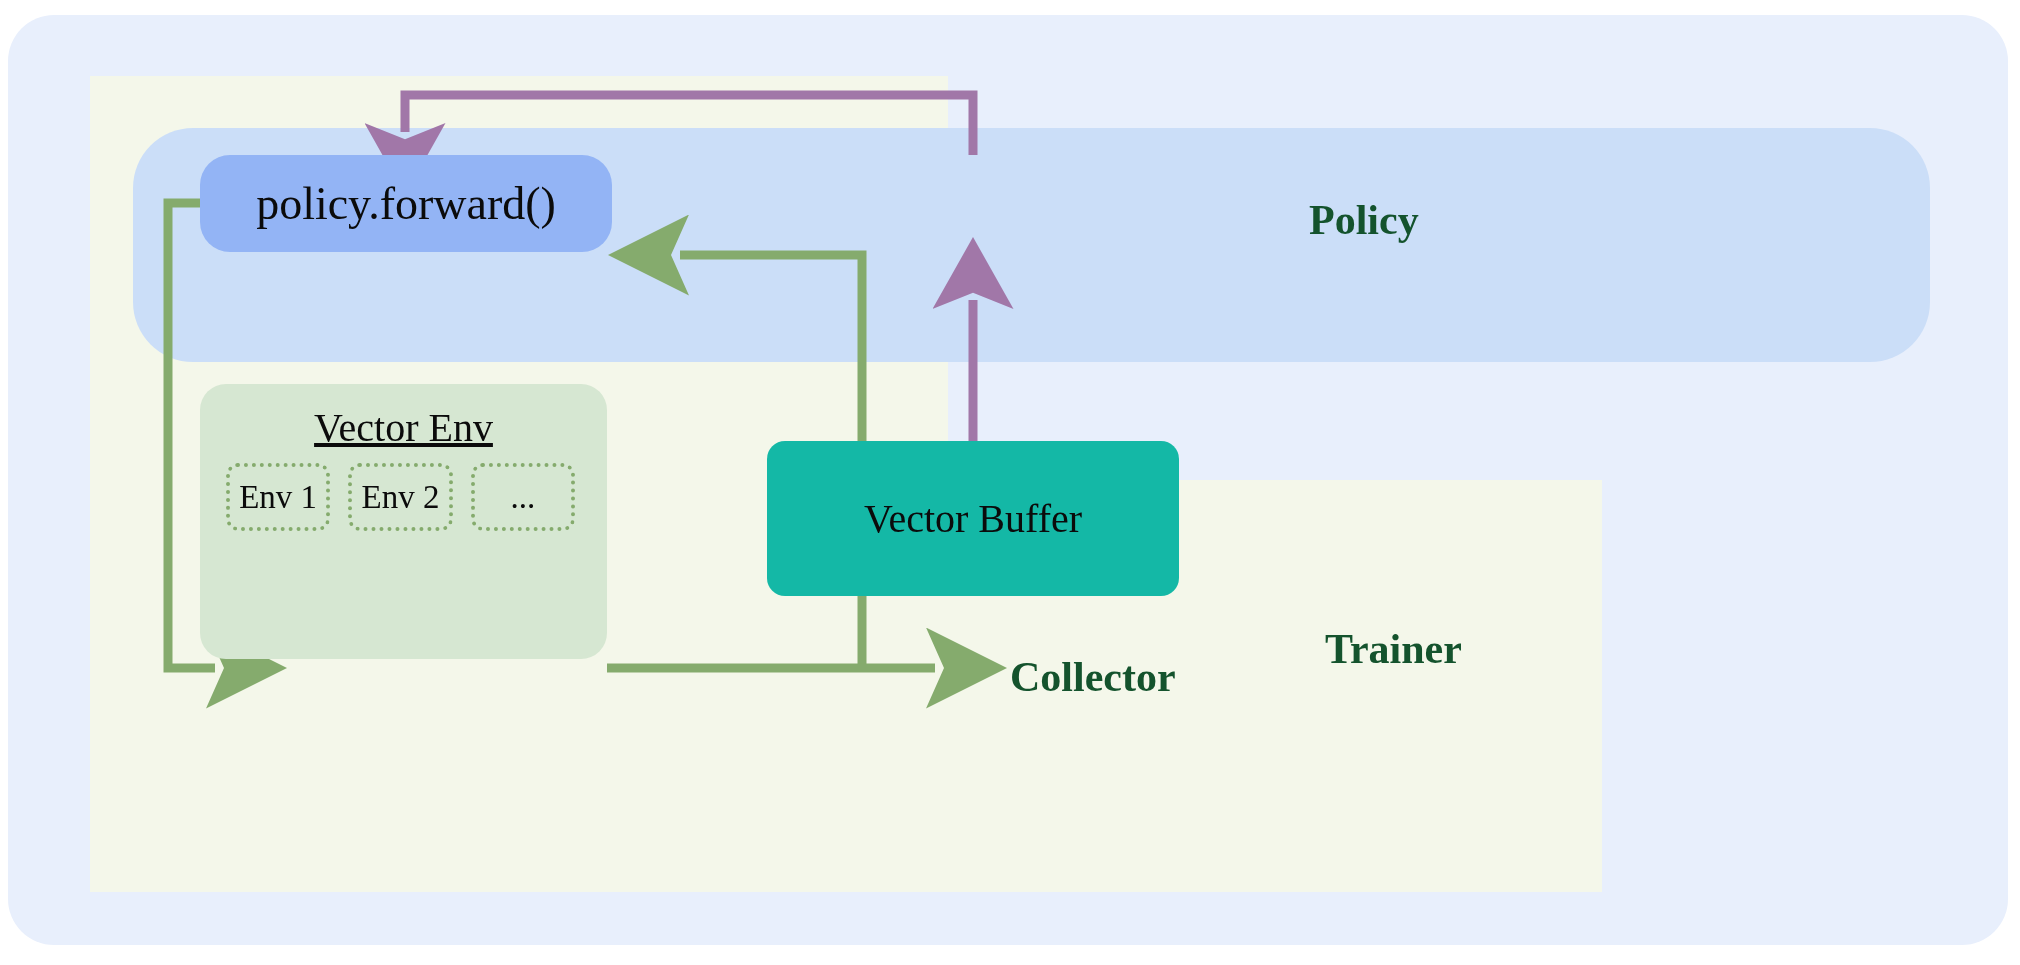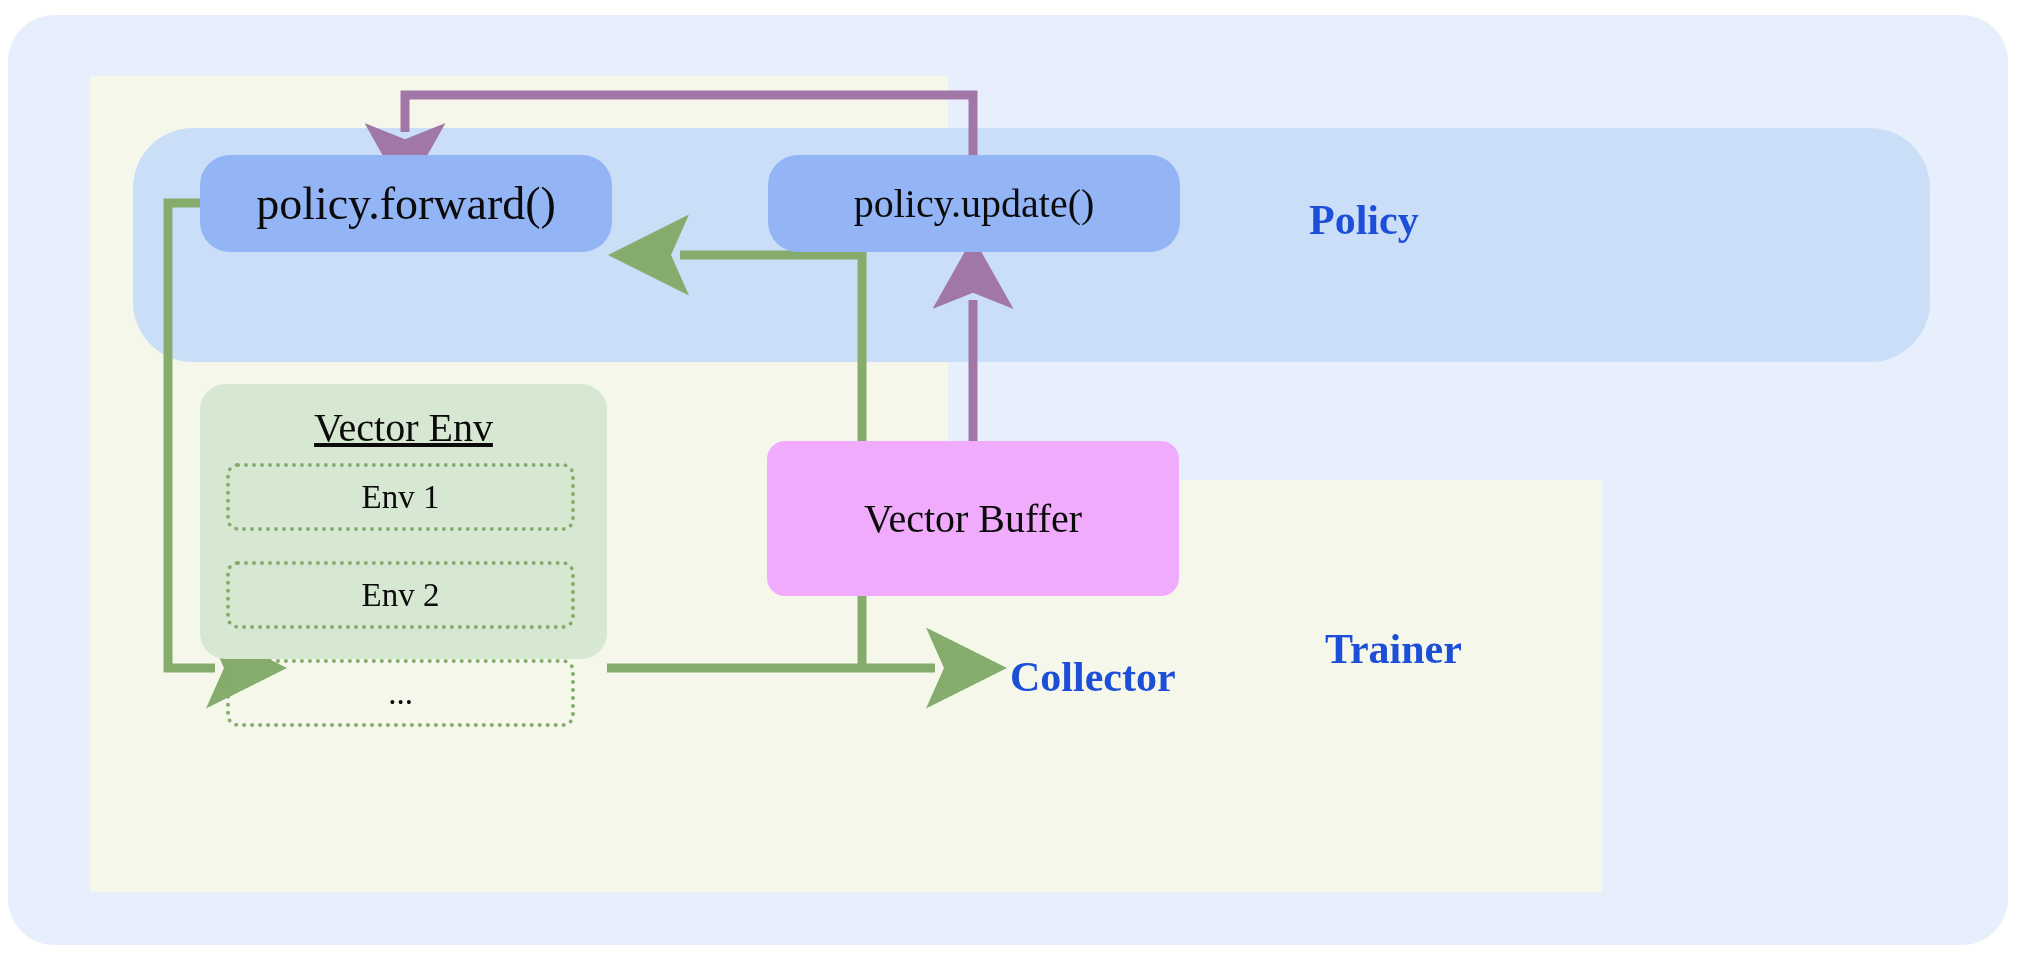--- a/index.html
+++ b/index.html
@@ -62,46 +62,46 @@
   }
   #vector-env .env-title{
     text-align:center;
     font-size:40px;
     padding-top:20px;
     color:#0b0b0b;
     text-decoration:underline;
   }
   .env-grid{
     display:grid;
-    grid-template-columns:1fr;
+    grid-template-columns:1fr 1fr 1fr;
     gap:30px 18px;
     padding:12px 32px 0 26px;
   }
   .env-cell{
     border:4px dotted #85ab6d;
     border-radius:12px;
     height:60px;
     display:flex;
     align-items:center;
     justify-content:center;
     font-size:33px;
     color:#0b0b0b;
   }
   #vector-buffer{
     left:767px; top:441px; width:412px; height:155px;
-    background:#f0abfc;
+    background:#14b8a6;
     border-radius:18px;
     font-size:40px;
   }
   
   .caption{
     position:absolute;
     font-weight:bold;
     font-size:42px;
-    color:#1d4ed8;
+    color:#14532d;
     white-space:nowrap;
   }
   #policy-caption{ left:1309px; top:196px; }
   #collector-caption{ left:1010px; top:653px; }
   #trainer-caption{ left:1325px; top:625px; }
   
   #arrows{
     position:absolute;
     left:0; top:0;
     width:2020px; height:965px;
@@ -139,21 +139,20 @@
 
     <path d="M 607,668 L 935,668" fill="none" stroke="#85ab6d" stroke-width="9" marker-end="url(#green-arrow-r)"></path>
 
     <path d="M 973,441 L 973,300" fill="none" stroke="#a177a8" stroke-width="9" marker-end="url(#purple-arrow)"></path>
 
     <path d="M 973,155 L 973,95 L 405,95 L 405,132" fill="none" stroke="#a177a8" stroke-width="9" marker-end="url(#purple-arrow)"></path>
   </svg>
 
   <div class="node" id="policy-forward">policy.forward()</div>
 
-  <div class="node" id="policy-update">policy.update()</div>
 
   <div class="node" id="vector-env">
     <div class="env-title">Vector Env</div>
     <div class="env-grid">
       <div class="env-cell">Env 1</div>
       <div class="env-cell">Env 2</div>
       <div class="env-cell">...</div>
     </div>
   </div>
 

